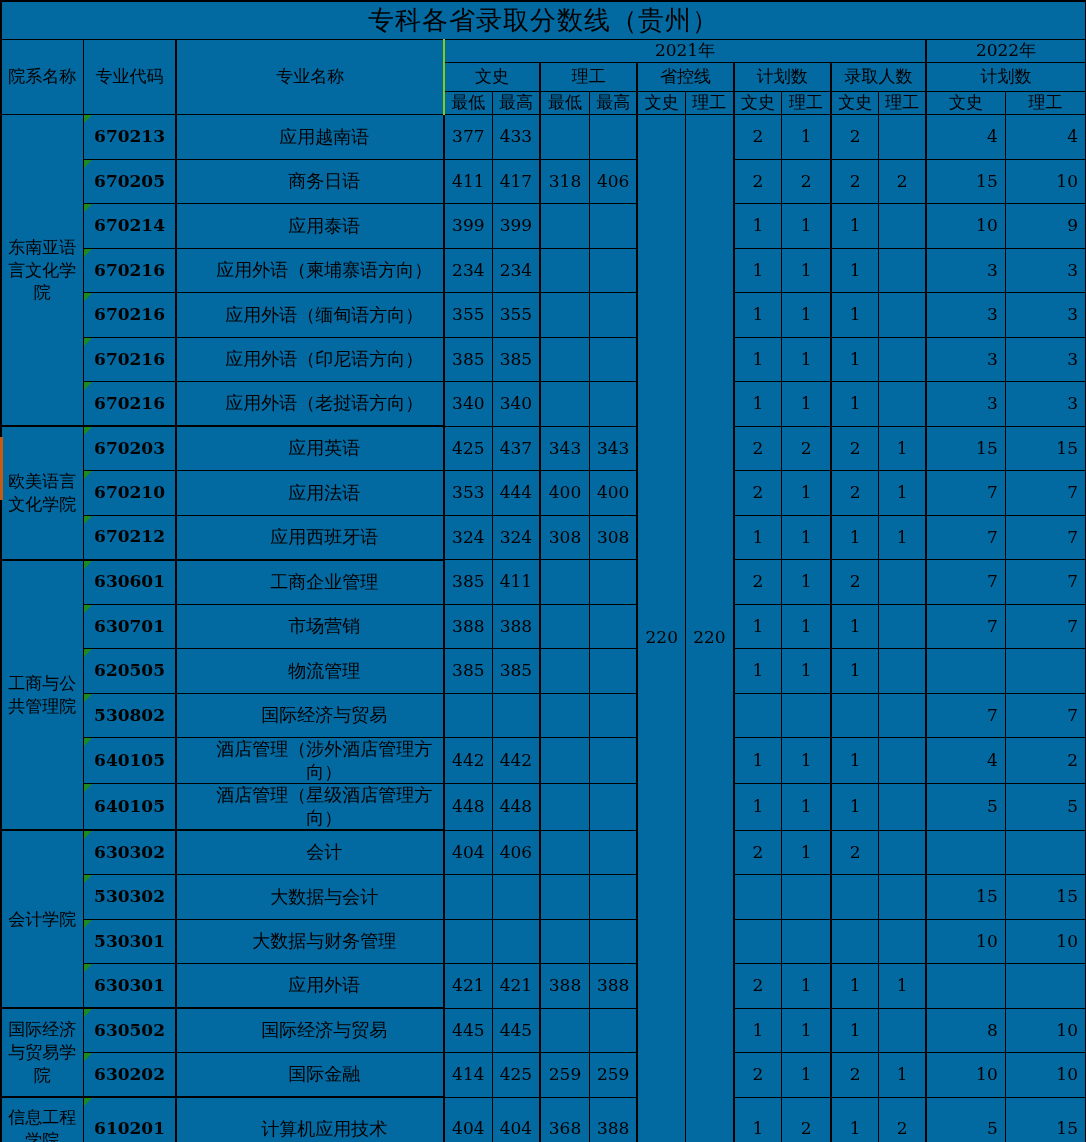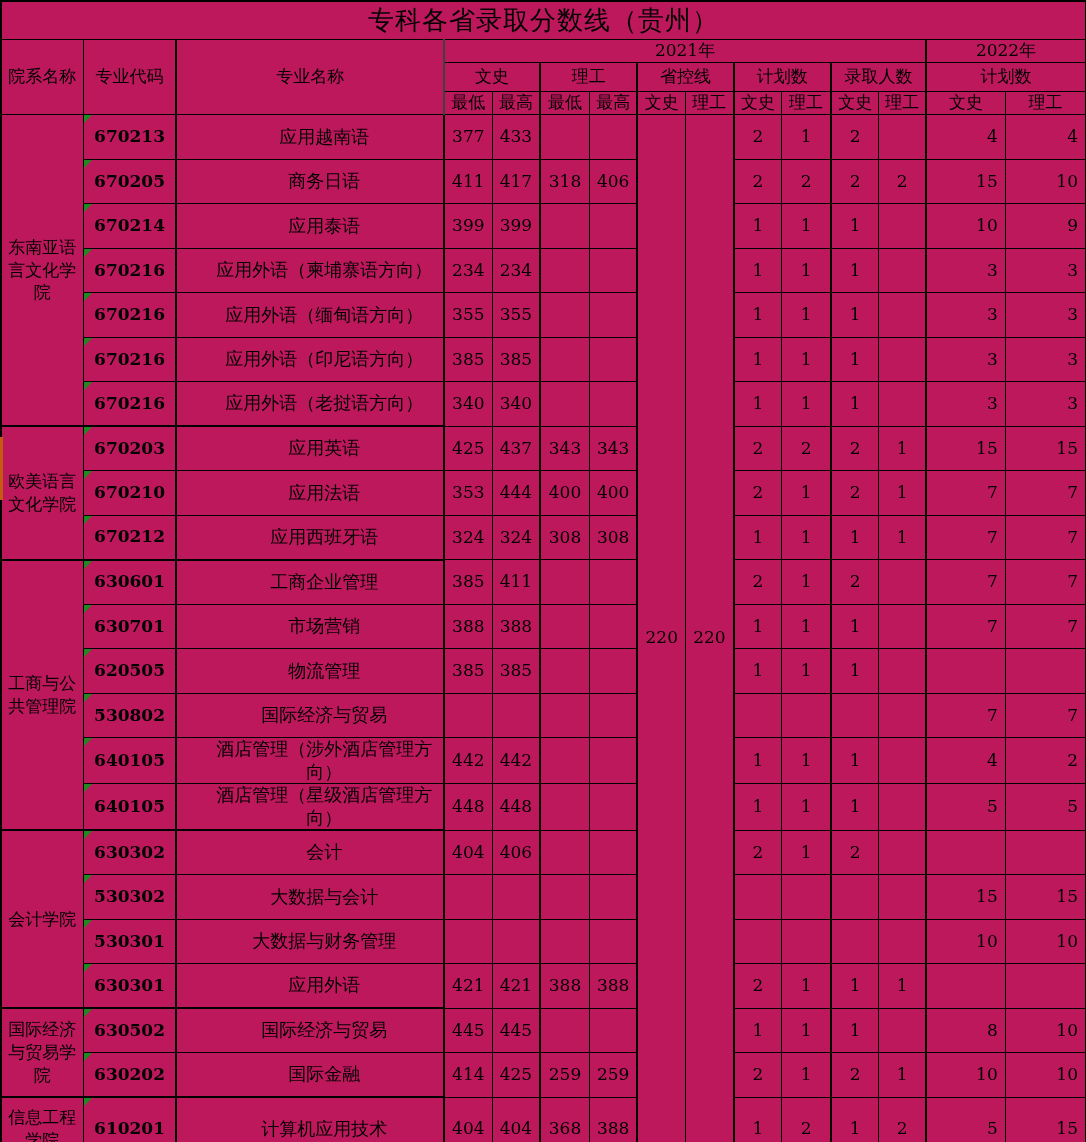--- a/index.html
+++ b/index.html
@@ -1,30 +1,30 @@
 <!DOCTYPE html>
 <html><head>
 <meta charset="utf-8">
 <style>
   html,body{margin:0;padding:0;background:#ffffff;}
   body{font-family:"DejaVu Serif","Liberation Serif",serif;color:#000;}
-  .sheet{position:relative;width:1086px;height:1142px;background:#be185d;overflow:hidden;}
+  .sheet{position:relative;width:1086px;height:1142px;background:#0369a1;overflow:hidden;}
   table{border-collapse:collapse;table-layout:fixed;width:1086px;}
   td,th{border:1px solid #000;padding:0;text-align:center;vertical-align:middle;
         font-size:17px;font-weight:normal;line-height:1.25;overflow:hidden;}
   tr.title-row td{border-top:2px solid #000;border-left:2px solid #000;
         font-size:26px;height:37px;letter-spacing:1px;}
   .bl2{border-left-width:2px !important;}
   .bb2{border-bottom-width:2px !important;}
   .outer-l{border-left-width:2px !important;}
   tr.h1{height:23px;} tr.h2{height:29px;} tr.h3{height:23px;}
   tr.data-row{height:44.5px;}
   tr.last-row td{border-bottom-width:2px;}
   td.major{border-left:2px solid #000;border-right:2px solid #000;font-size:18px;padding-left:28px;}
-  th.major-h{border-left:2px solid #000;border-right:2px solid #404040;}
+  th.major-h{border-left:2px solid #000;border-right:2px solid #84cc16;}
   td.dept{font-size:17px;line-height:1.35;padding:8px 2px;}
   td.code{position:relative;font-weight:bold;}
   td.p22{text-align:right;padding-right:7px;}
   .tri{position:absolute;top:0;left:0;width:0;height:0;
        border-top:8px solid #1f8a1f;border-right:8px solid transparent;}
   .orange-strip{position:absolute;left:0;top:437px;width:3px;height:63px;}
 </style>
 </head>
 <body>
 

